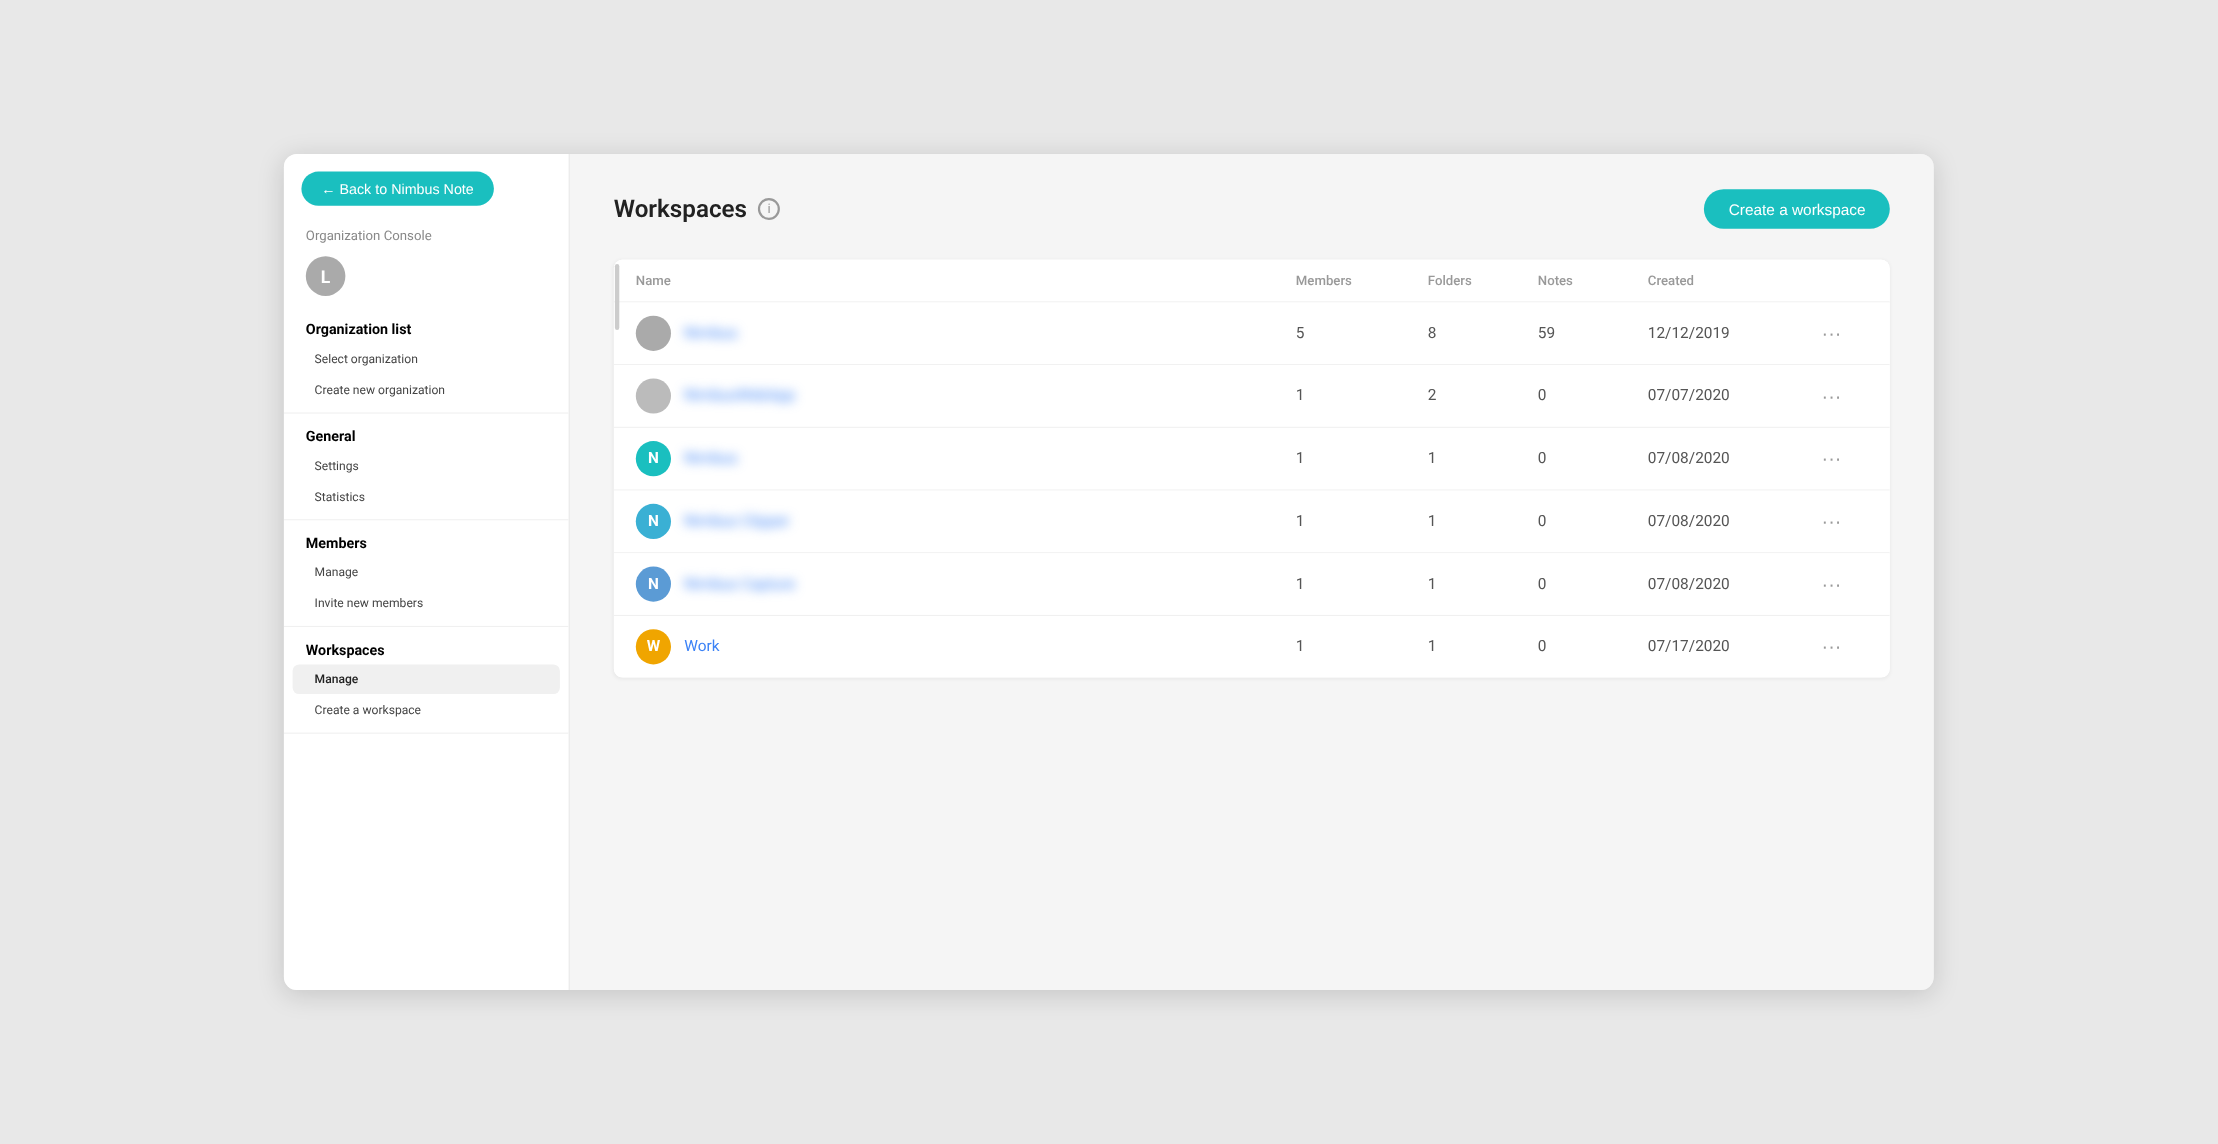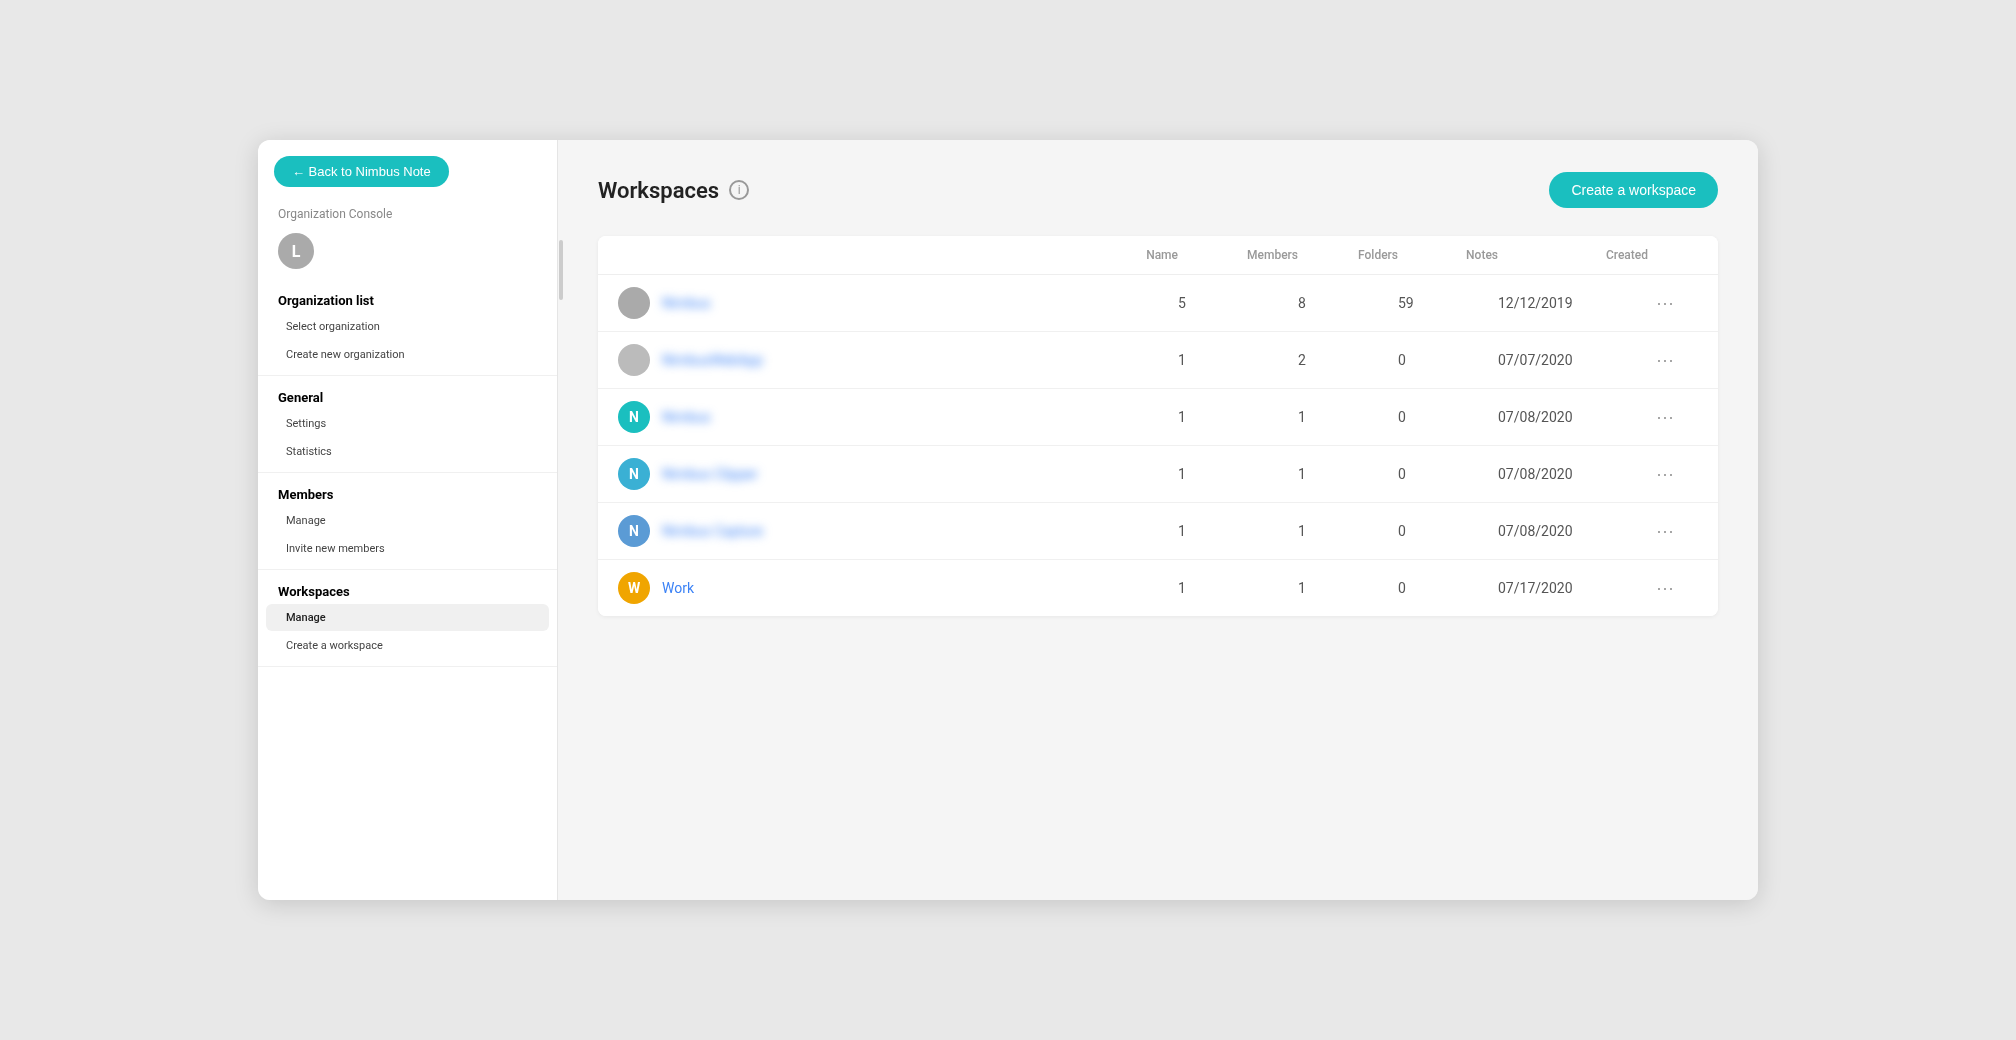--- a/index.html
+++ b/index.html
@@ -19,21 +19,21 @@
       border-radius: 12px;
       width: 1500px;
       height: 760px;
       display: flex;
       overflow: hidden;
       box-shadow: 0 4px 24px rgba(0,0,0,0.15);
       position: relative;
     }
     
     .sidebar {
-      width: 300px;
+      width: 260px;
       background: #fff;
       display: flex;
       flex-direction: column;
       border-right: 1px solid #e5e5e5;
       overflow-y: auto;
       flex-shrink: 0;
       padding-bottom: 20px;
     }
     .back-btn {
       background: #1abfbf;
@@ -143,21 +143,20 @@
       border-radius: 8px;
       overflow: hidden;
       box-shadow: 0 1px 4px rgba(0,0,0,0.06);
     }
     .table-header {
       display: grid;
       grid-template-columns: 1fr 120px 100px 100px 150px 50px;
       padding: 12px 20px;
       border-bottom: 1px solid #eee;
       background: #fff;
-      text-align: right;
     }
     .table-header-cell {
       font-size: 12px;
       font-weight: 500;
       color: #999;
       text-transform: none;
     }
     .table-row {
       display: grid;
       grid-template-columns: 1fr 120px 100px 100px 150px 50px;

